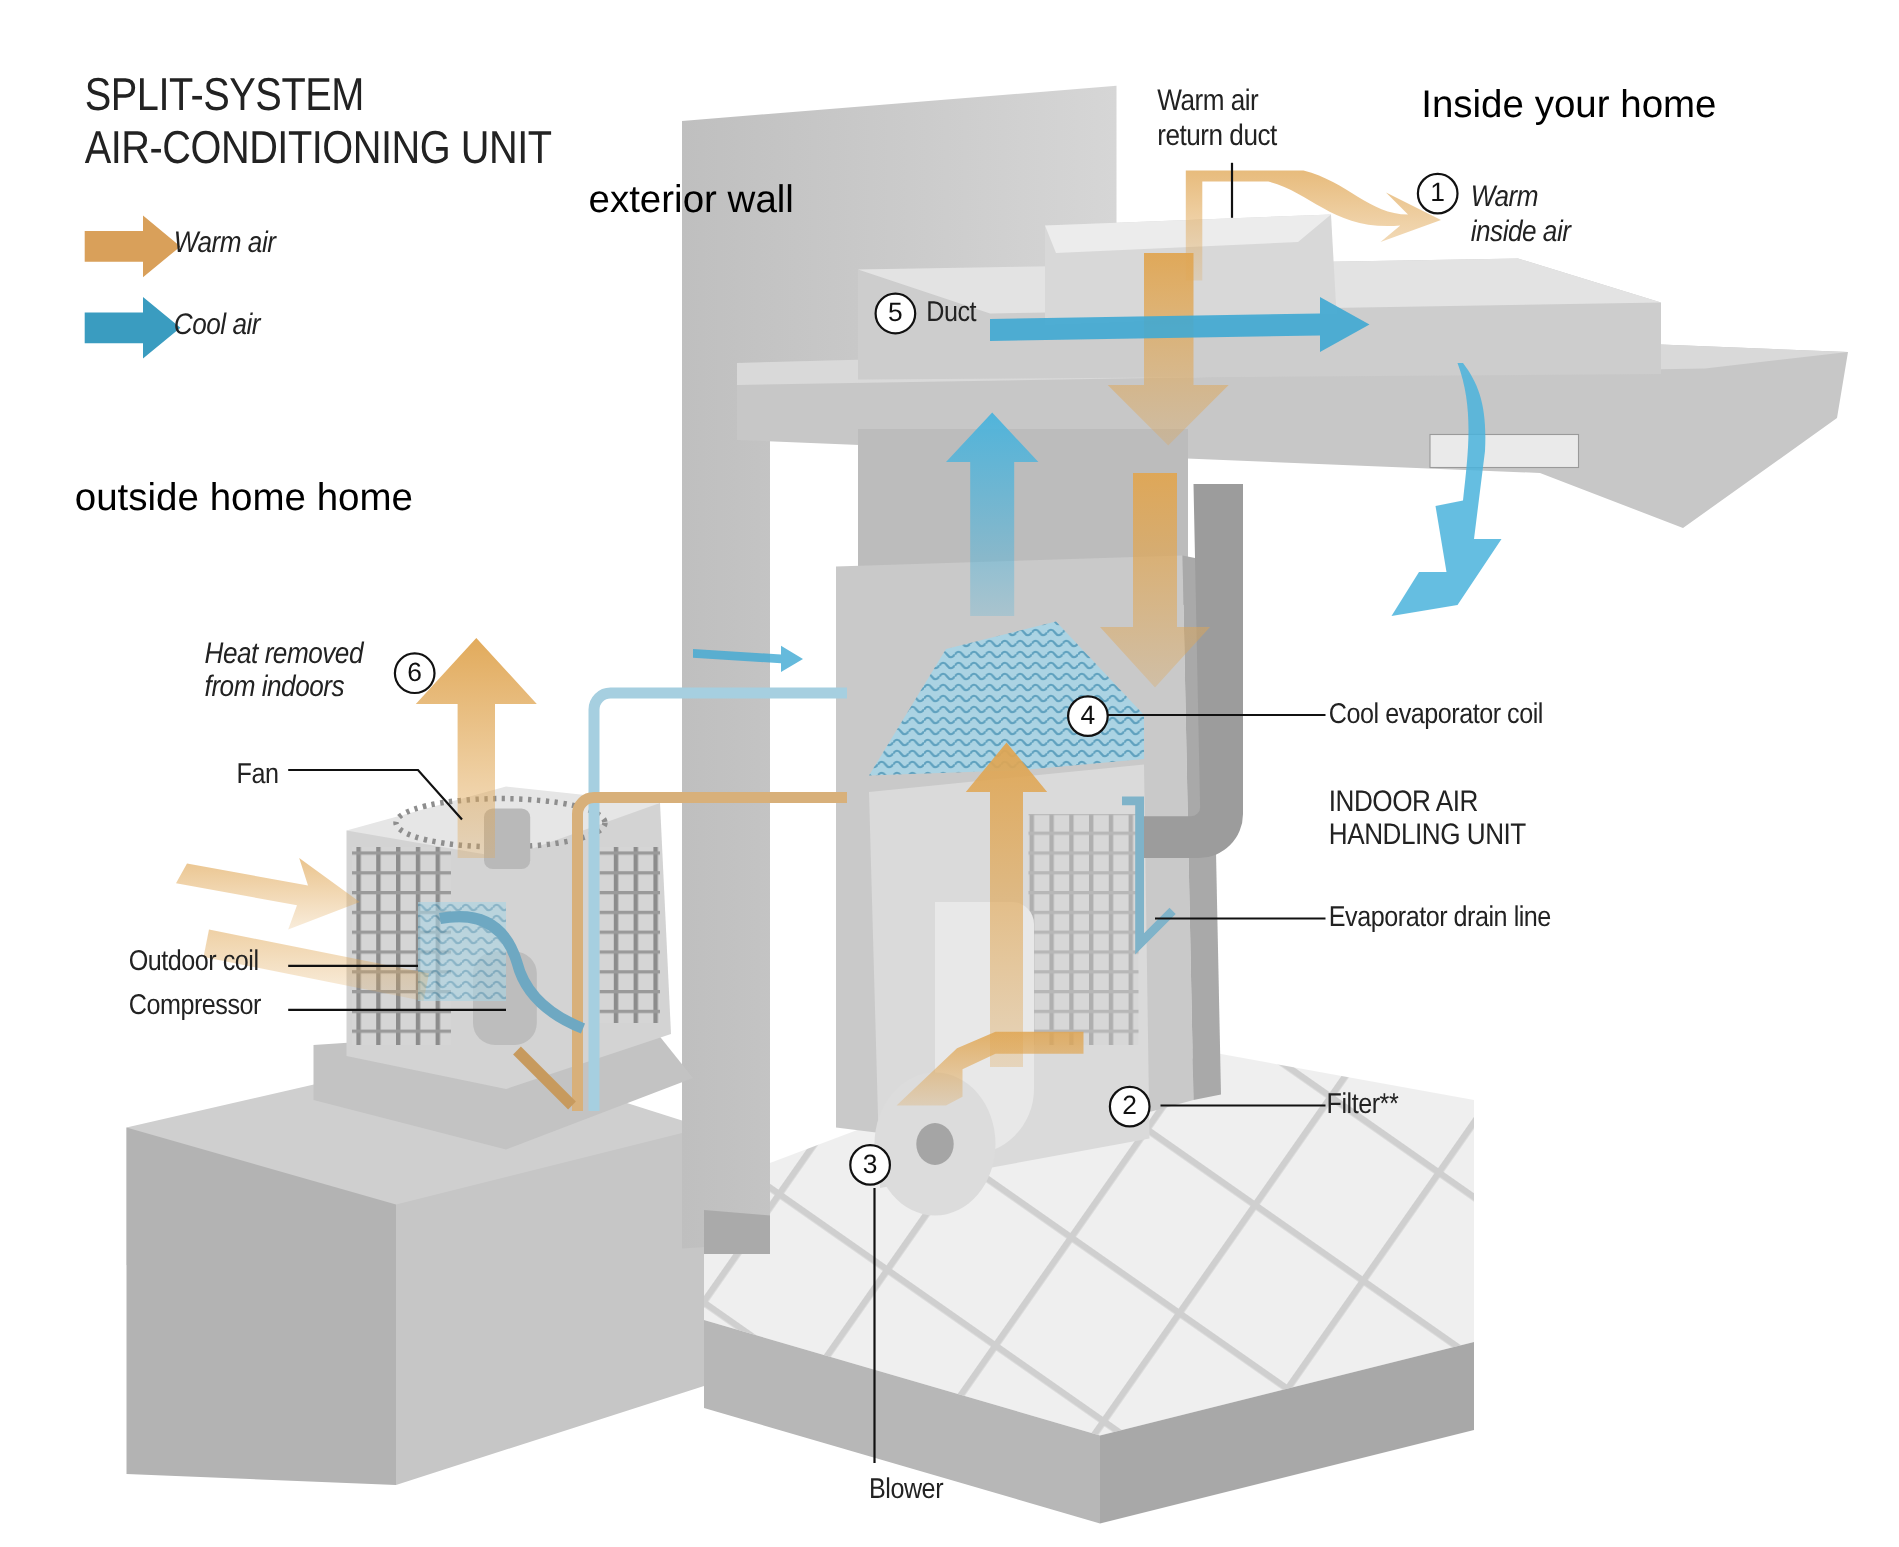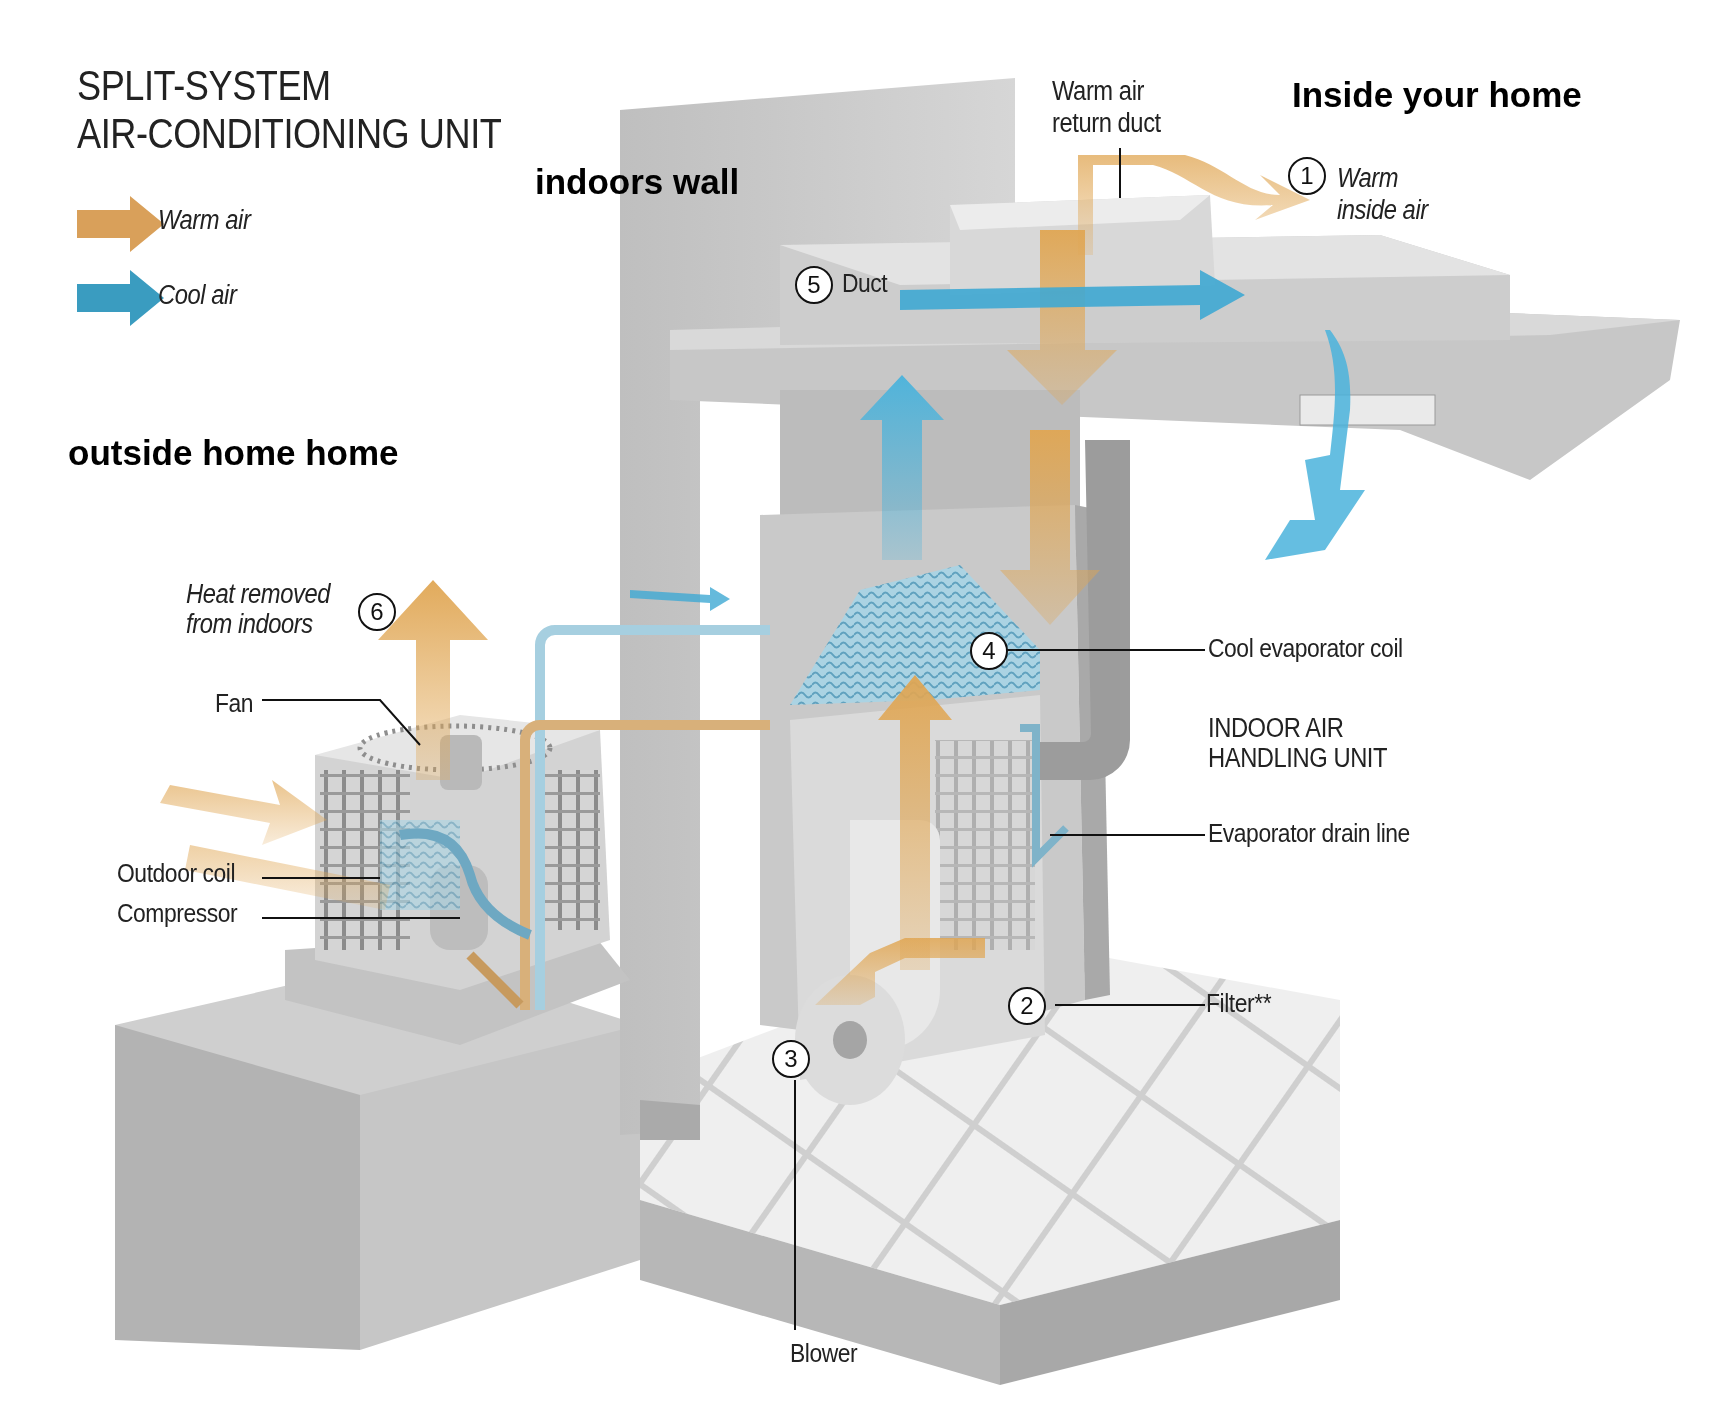--- a/index.html
+++ b/index.html
@@ -5,21 +5,21 @@
   html, body { margin:0; padding:0; background:#ffffff; }
   body { width:1726px; height:1406px; position:relative; overflow:hidden;
          font-family:"Liberation Sans", sans-serif; color:#1a1a1a; }
   #stage { position:absolute; left:0; top:0; width:1726px; height:1002px; }
   .lbl { position:absolute; white-space:nowrap; font-family:"Liberation Sans", sans-serif; }
   .cond { font-family:"Liberation Sans", sans-serif; letter-spacing:-0.5px; transform-origin:left top; }
   .title { font-size:42px; line-height:48px; color:#222; transform:scaleX(0.86); }
   .legend-txt { font-size:27px; font-style:italic; color:#222; transform:scaleX(0.88); }
   .callout { font-size:26px; color:#222; transform:scaleX(0.88); }
   .callout-it { font-size:27px; font-style:italic; color:#222; transform:scaleX(0.88); line-height:31px; }
-  .big { font-size:35px; color:#000;font-weight:bold; }
+  .big { font-size:35px; color:#000; }
   .caps { font-size:27px; color:#222; line-height:31px; transform:scaleX(0.88); }
   .num { position:absolute; width:34px; height:34px; border:2.5px solid #111; border-radius:50%;
          background:#fff; font-size:24px; text-align:center; line-height:34px; color:#111;
          font-family:"Liberation Sans", sans-serif; }
 </style>
 </head>
 <body>
 
 <div id="stage">
 
@@ -154,21 +154,21 @@
       <line x1="262" y1="878" x2="380" y2="878"></line>
       <line x1="262" y1="918" x2="460" y2="918"></line>
     </g>
   </svg>
 
   <div class="lbl cond title" style="left:77px;top:62px">SPLIT-SYSTEM</div>
   <div class="lbl cond title" style="left:77px;top:110px">AIR-CONDITIONING UNIT</div>
   <div class="lbl cond legend-txt" style="left:158px;top:205px">Warm air</div>
   <div class="lbl cond legend-txt" style="left:158px;top:280px">Cool air</div>
 
-  <div class="lbl big" style="left:535px;top:162px">indoors wall</div>
+  <div class="lbl big" style="left:535px;top:162px">exterior wall</div>
   <div class="lbl big" style="left:1292px;top:75px">Inside your home</div>
   <div class="lbl big" style="left:68px;top:433px">outside home home</div>
 
   <div class="lbl cond caps" style="left:1052px;top:76px">Warm air</div>
   <div class="lbl cond caps" style="left:1052px;top:108px">return duct</div>
 
   <div class="num" style="left:1288px;top:157px">1</div>
   <div class="lbl cond callout-it" style="left:1337px;top:163px">Warm</div>
   <div class="lbl cond callout-it" style="left:1337px;top:195px">inside air</div>
 

